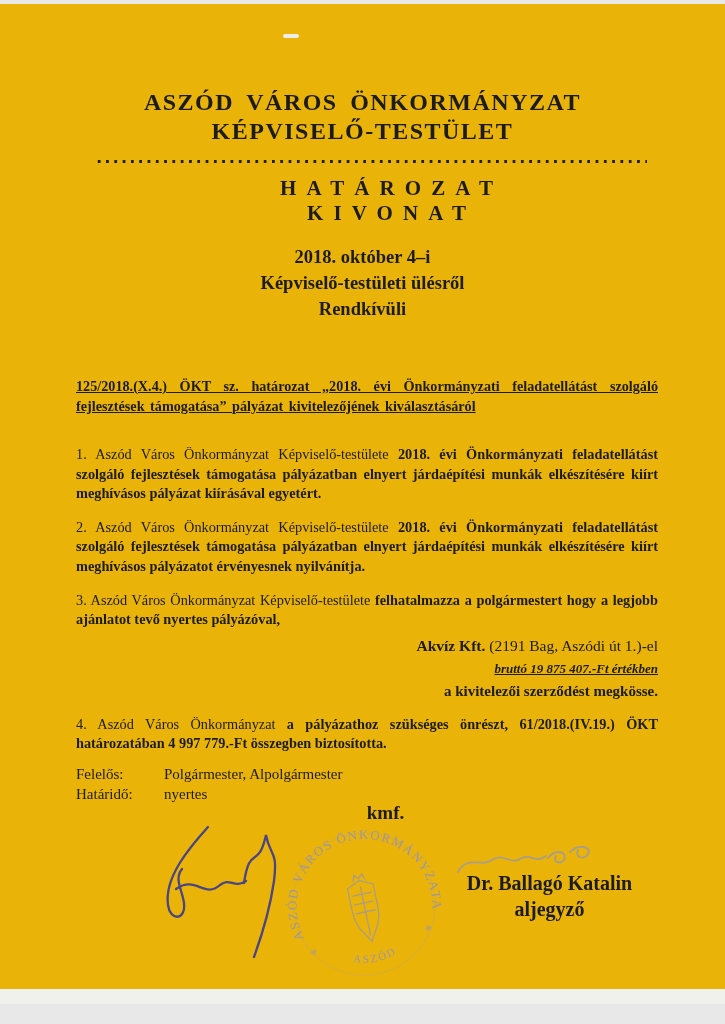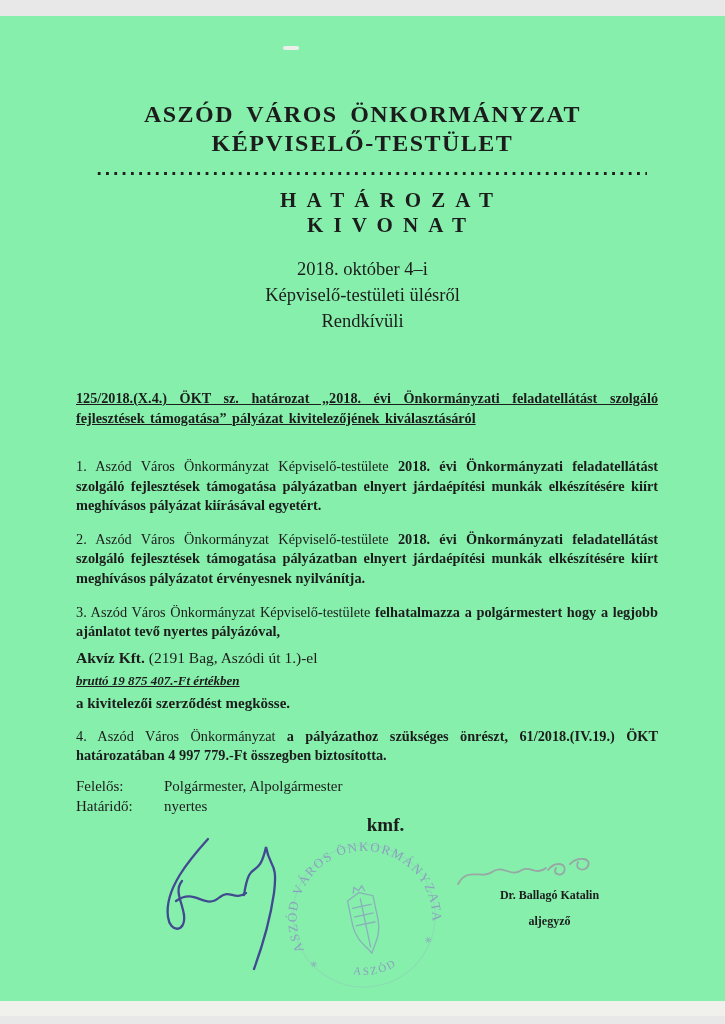--- a/index.html
+++ b/index.html
@@ -1,20 +1,20 @@
 <!DOCTYPE html>
 <html><head>
 <meta charset="utf-8">
 <style>
   html,body { margin:0; padding:0; background:#e8e8e8; }
   .page {
     position:relative;
     width:725px; height:1000px;
-    margin:16px auto;
-    background:#86efac;
+    margin:4px auto;
+    background:#eab308;
     font-family:"Liberation Serif","DejaVu Serif",serif;
     color:#1c1c1c;
     overflow:hidden;
   }
   .top-mark {
     position:absolute; left:283px; top:30px;
     width:16px; height:4px; background:#ededeb; border-radius:2px;
   }
   .org-header {
     position:absolute; top:84px; left:0; width:100%;
@@ -32,55 +32,55 @@
   .doc-type {
     position:absolute; top:172px; left:0; width:100%;
     text-align:center; font-weight:bold;padding-left:24px;
   }
   .doc-type .line {
     font-size:21px; line-height:25px;
     letter-spacing:0.48em; text-indent:0.48em;
   }
   .session {
     position:absolute; top:240px; left:0; width:100%;
-    text-align:center; font-weight:normal;
+    text-align:center; font-weight:bold;
   }
   .session .line { font-size:18.5px; line-height:26px; }
   .content {
     position:absolute; top:372px; left:76px; width:582px;
     font-size:14.3px; line-height:19.6px;
   }
   .subject {
     margin:0 0 29px 0;
     font-weight:bold; font-size:14.2px; line-height:20px;
     text-decoration:underline; text-align:justify;
     word-spacing:2px;
   }
   .para { margin:0 0 14px 0; text-align:justify; }
   .para:last-of-type { margin-bottom:0; }
-  .center-block { text-align:left; margin:2px 0 12px 0; }
+  .center-block { text-align:right; margin:2px 0 12px 0; }
   .center-block .akviz { font-size:15.5px; line-height:23px; }
   .center-block .amount { font-size:13px; line-height:23px; font-weight:bold; text-decoration:underline;font-style:italic; }
   .center-block .contract { font-size:15px; line-height:23px; font-weight:bold; }
   .meta { margin-top:10px; font-size:15px; line-height:20px; }
   .meta .lbl { display:inline-block; width:88px; }
   .kmf {
     position:absolute; top:798px; left:0; width:705px;
     text-align:center; font-weight:bold; font-size:19px;padding-left:33px;
   }
   .sig-left-svg { position:absolute; left:148px; top:815px; }
   .sig-left {
     position:absolute; left:160px; top:866px;
     font-weight:bold; font-size:16.5px; line-height:26px;
   }
   .stamp-svg { position:absolute; left:284px; top:820px; }
   .sig-right-svg { position:absolute; left:452px; top:838px; }
   .sig-right {
     position:absolute; left:462px; top:866px; width:175px;
-    text-align:center; font-weight:bold; font-size:12px; line-height:26px;
+    text-align:center; font-weight:bold; font-size:20px; line-height:26px;
   }
   .scan-bar {
     position:absolute; left:0; bottom:0; width:100%; height:15px;
     background:#f0f0ed;
   }
 </style>
 </head>
 <body>
 
 <div class="page">

